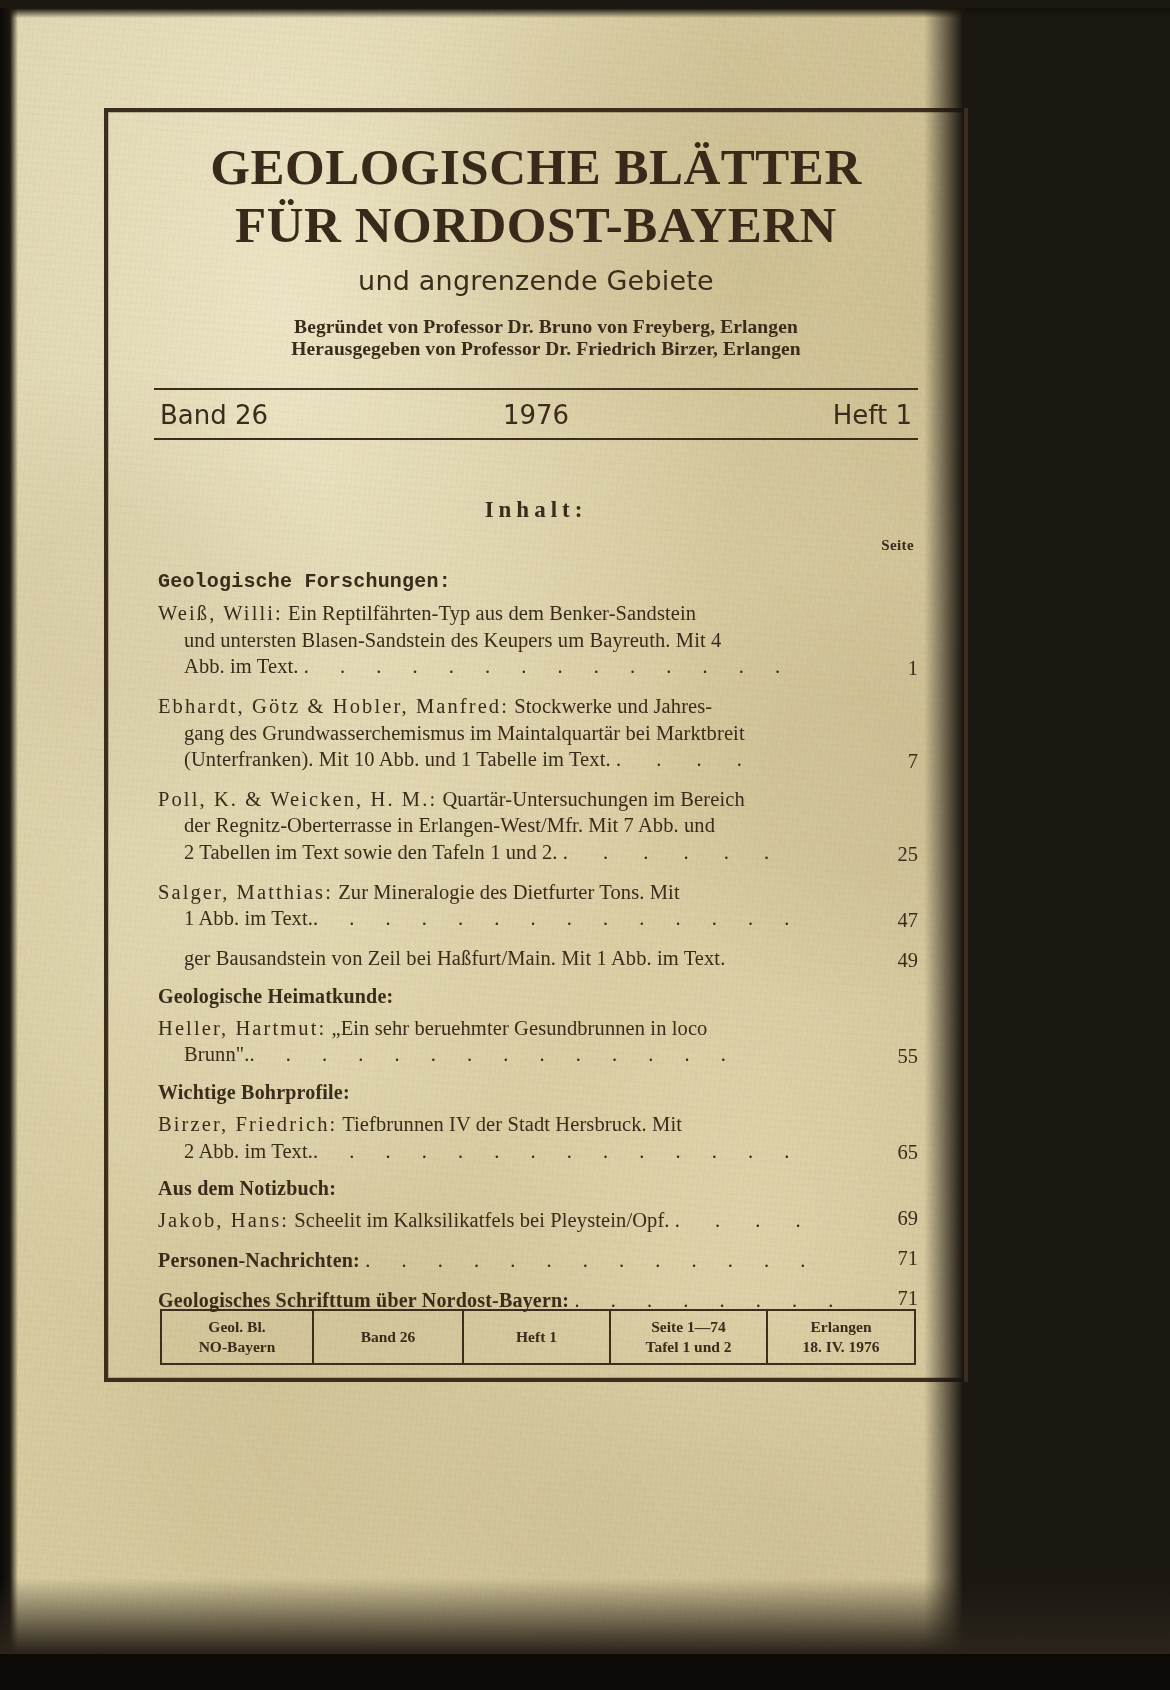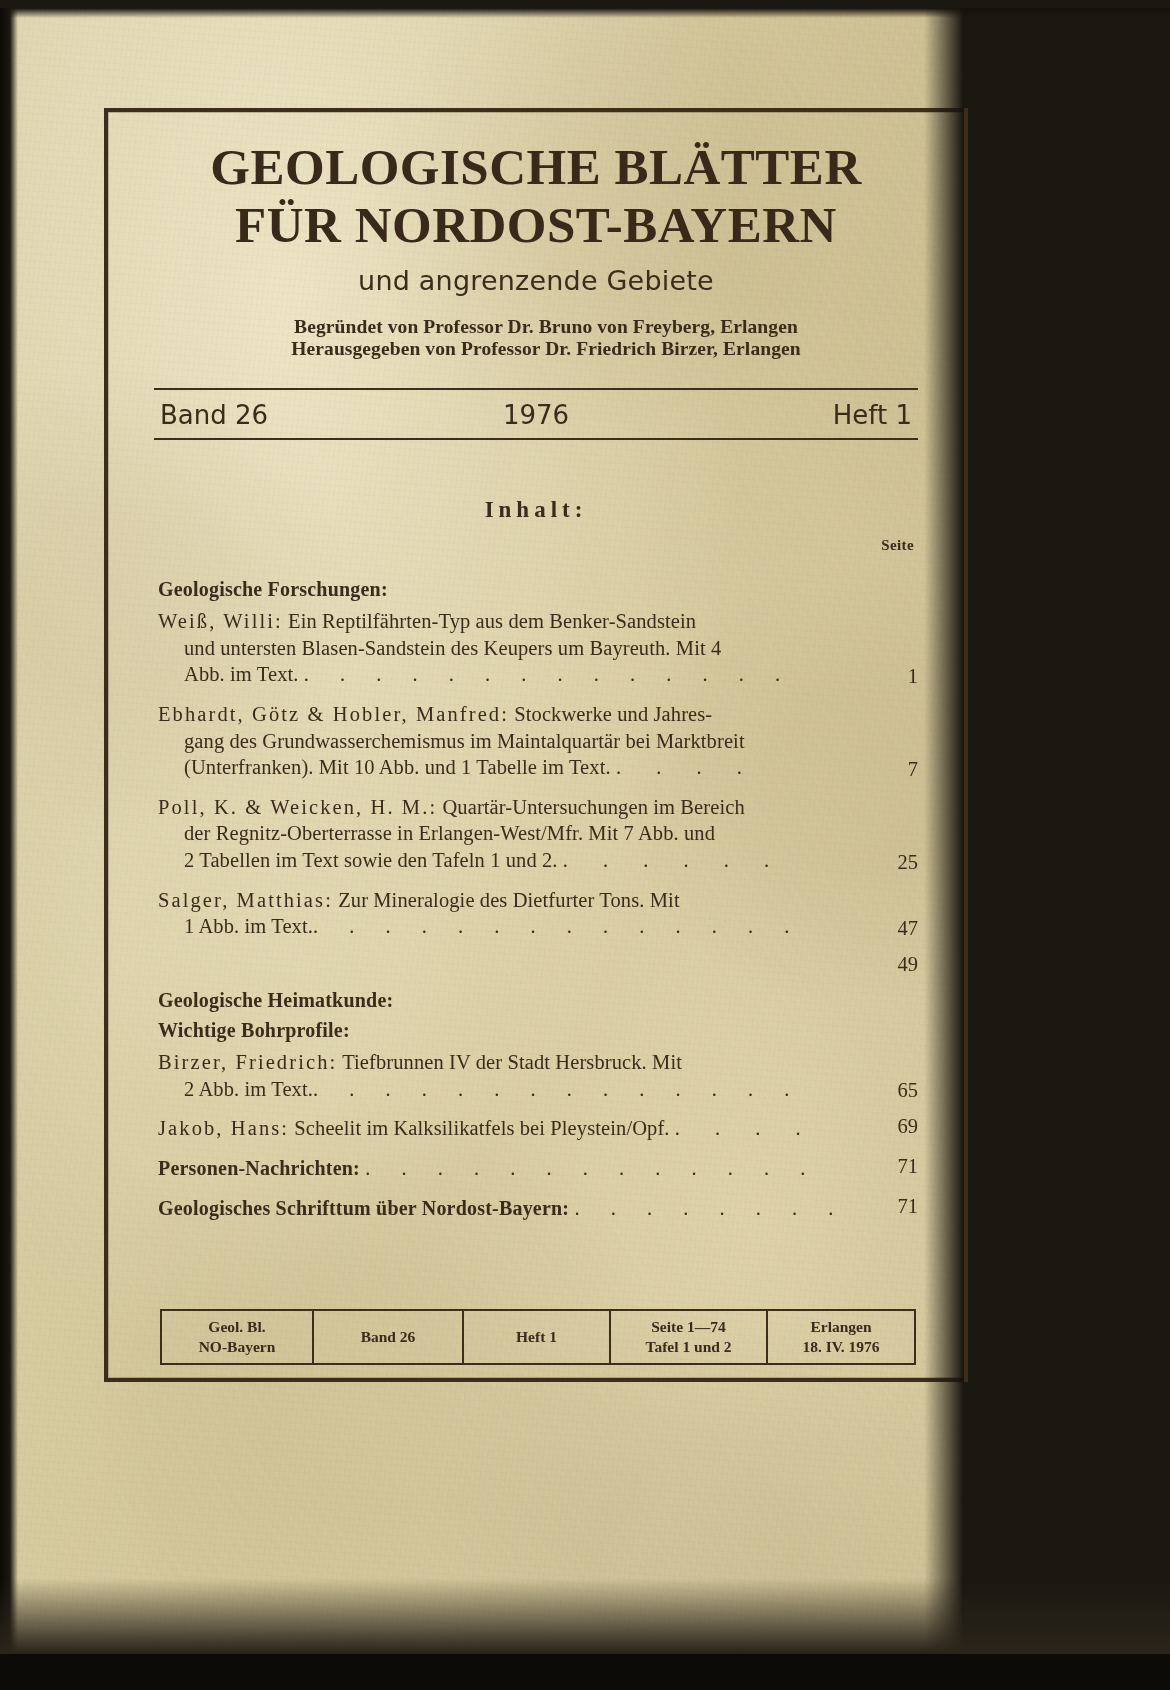--- a/index.html
+++ b/index.html
@@ -113,21 +113,21 @@
     font-family:"Liberation Serif", serif;font-weight:700;
     font-size:15px;color:#3a2b1b;letter-spacing:.4px;
   }
 
   #toc{position:absolute;left:50px;right:46px;top:450px;}
   .sec-head{
     font-family:"Liberation Serif", serif;font-weight:700;
     font-size:20px;color:#3a2b1b;letter-spacing:.2px;
     margin-top:4px;margin-bottom:7px;
   }
-  .sec-head.first{margin-top:16px;}
+  .sec-head.first{margin-top:8px;font-family:Liberation Mono, monospace;}
 
   .entry{
     display:flex;align-items:center;
     margin-bottom:13px;
   }
   .entry-body{
     flex:1 1 auto;
     font-family:"Liberation Serif", serif;
     font-size:20.5px;line-height:1.30;
     color:#3a2b1b;
@@ -241,38 +241,48 @@
           <div class="entry-body">
             <span class="hang"><span class="author">Salger, Matthias:</span>
                   <span>Zur Mineralogie des Dietfurter Tons. Mit</span></span>
             <span class="ind"><span>1 Abb. im Text.</span><span class="lead">. . . . . . . . . . . . . .</span></span>
           </div>
           <div class="pg row2">47</div>
         </div>
 
         <div class="entry">
           <div class="entry-body">
+            <span class="ind">ger Bausandstein von Zeil bei Haßfurt/Main. Mit 1 Abb. im Text.</span>
           </div>
           <div class="pg row2">49</div>
         </div>
 
         <div class="sec-head">Geologische Heimatkunde:</div>
 
+        <div class="entry">
+          <div class="entry-body">
+            <span class="hang"><span class="author">Heller, Hartmut:</span>
+                  <span>„Ein sehr beruehmter Gesundbrunnen in loco</span></span>
+            <span class="ind"><span>Brunn".</span><span class="lead">. . . . . . . . . . . . . .</span></span>
+          </div>
+          <div class="pg row2">55</div>
+        </div>
 
         <div class="sec-head">Wichtige Bohrprofile:</div>
 
         <div class="entry">
           <div class="entry-body">
             <span class="hang"><span class="author">Birzer, Friedrich:</span>
                   <span>Tiefbrunnen IV der Stadt Hersbruck. Mit</span></span>
             <span class="ind"><span>2 Abb. im Text.</span><span class="lead">. . . . . . . . . . . . . .</span></span>
           </div>
           <div class="pg row2">65</div>
         </div>
 
+        <div class="sec-head">Aus dem Notizbuch:</div>
 
         <div class="entry oneline">
           <div class="entry-body">
             <span class="hang"><span class="author">Jakob, Hans:</span>
                   <span>Scheelit im Kalksilikatfels bei Pleystein/Opf.</span>
                   <span class="lead2">. . . .</span></span>
           </div>
           <div class="pg">69</div>
         </div>
 

